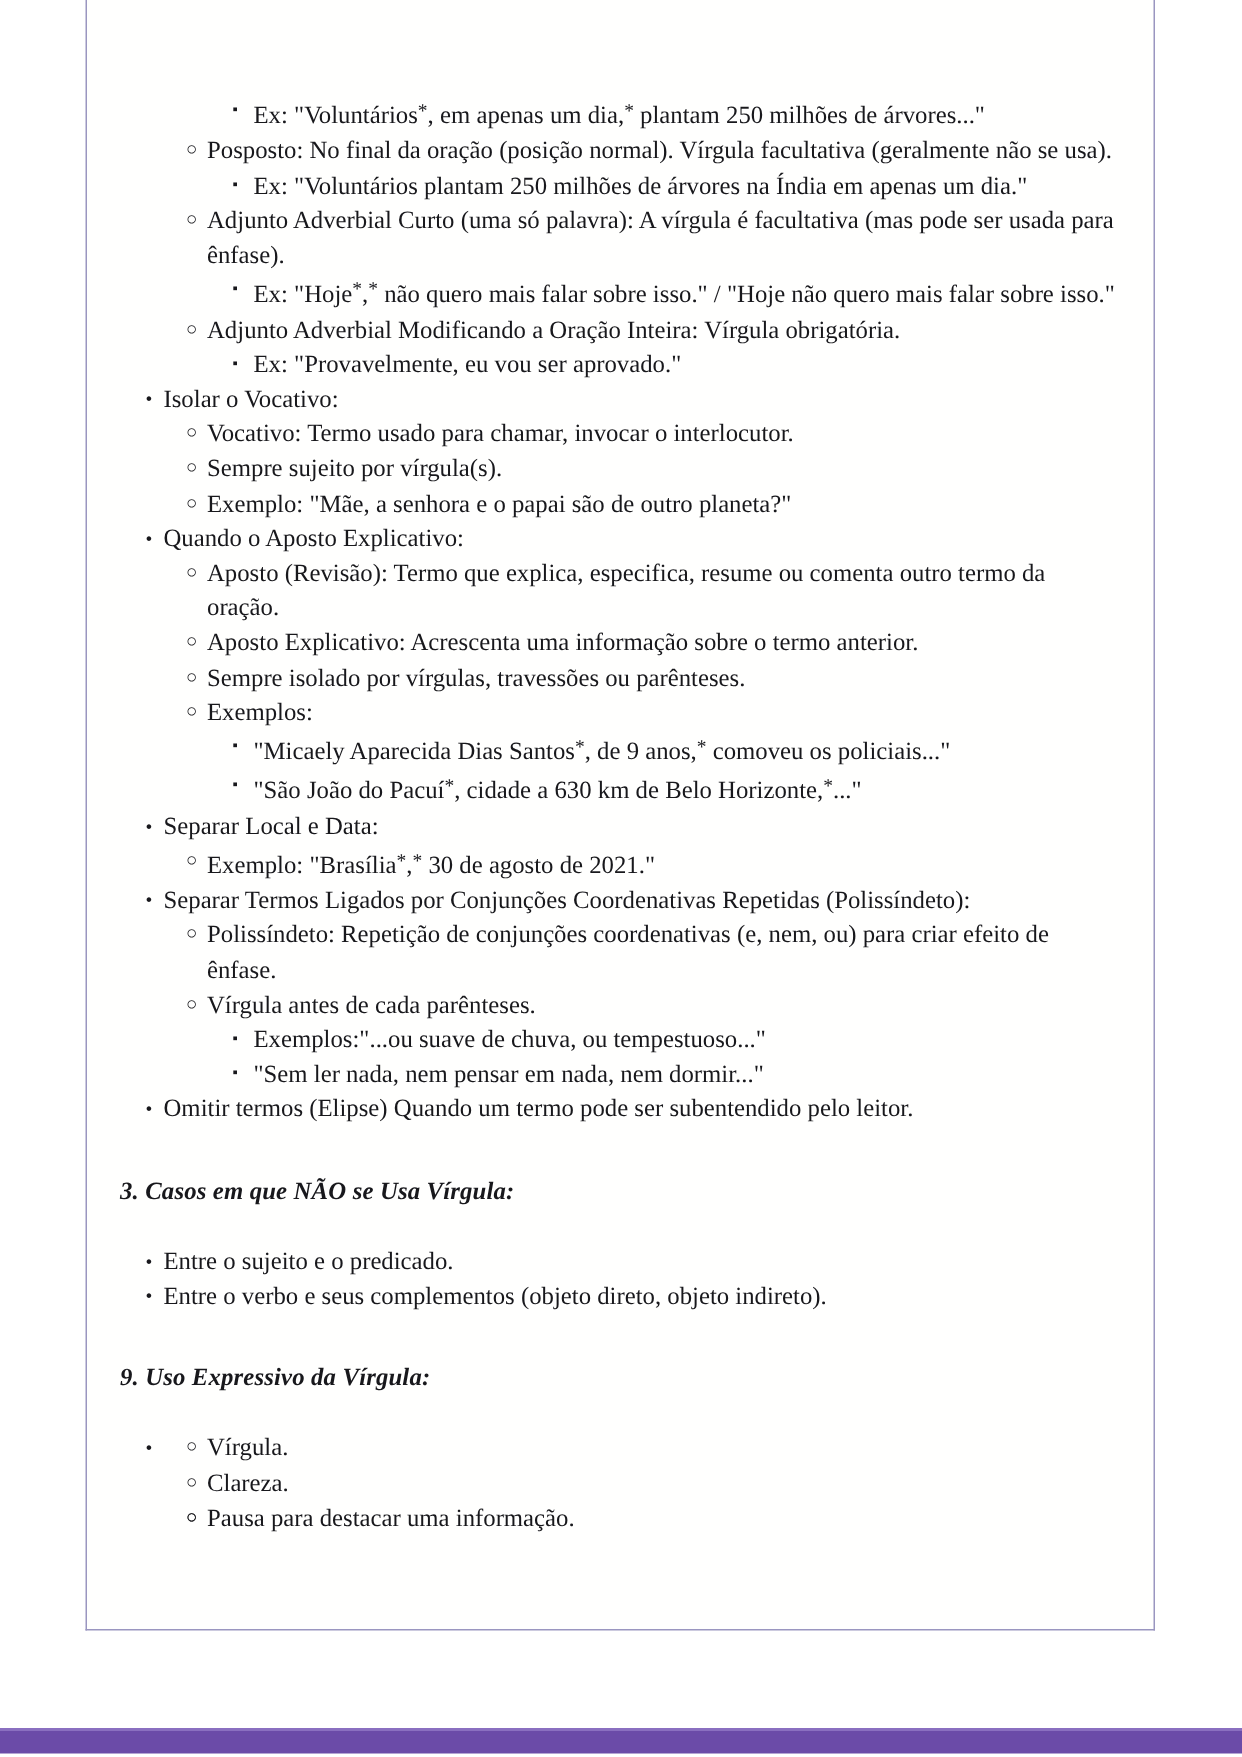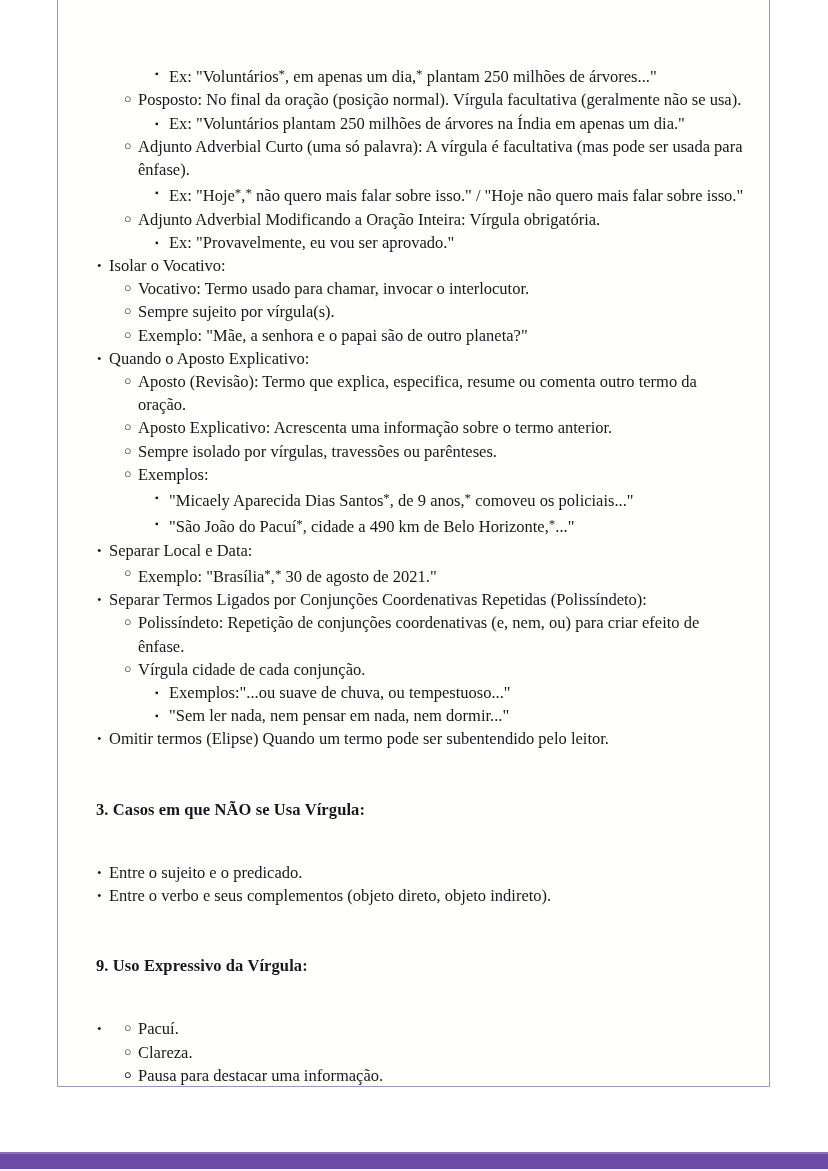--- a/index.html
+++ b/index.html
@@ -127,24 +127,25 @@
   .ast {
     font-size: 13px;
     vertical-align: 0.32em;
     letter-spacing: 0;
   }
 
   
   h2.sec {
     font-size: 16.5px;
     font-weight: bold;
-    margin: 16px;
+    margin: 0;
     padding: 0 22px 0 22px;
     line-height: 23.2px;
     letter-spacing: 0.1px;
+    font-style: italic;
   }
 
   .gap-lg { height: 31px; }
   .gap-md { height: 24px; }
 
   .top-pad { height: 76px; }
 </style>
 </head>
 <body>
 
@@ -231,21 +232,21 @@
         </li>
         <li>
           <span class="mk">○</span><span class="txt">Exemplos:</span>
         </li>
       </ul>
       <ul class="lv3">
         <li>
           <span class="mk">▪</span><span class="txt"><span>"Micaely Aparecida Dias Santos</span><span class="ast">*</span><span>, de 9 anos,</span><span class="ast">*</span><span> comoveu os policiais..."</span></span>
         </li>
         <li>
-          <span class="mk">▪</span><span class="txt"><span>"São João do Pacuí</span><span class="ast">*</span><span>, cidade a 490 km de Belo Horizonte,</span><span class="ast">*</span><span>..."</span></span>
+          <span class="mk">▪</span><span class="txt"><span>"São João do Pacuí</span><span class="ast">*</span><span>, cidade a 630 km de Belo Horizonte,</span><span class="ast">*</span><span>..."</span></span>
         </li>
       </ul>
 
       <ul class="lv1">
         <li>
           <span class="mk">•</span><span class="txt">Separar Local e Data:</span>
         </li>
       </ul>
       <ul class="lv2">
         <li>
@@ -256,21 +257,21 @@
       <ul class="lv1">
         <li>
           <span class="mk">•</span><span class="txt">Separar Termos Ligados por Conjunções Coordenativas Repetidas (Polissíndeto):</span>
         </li>
       </ul>
       <ul class="lv2">
         <li>
           <span class="mk">○</span><span class="txt">Polissíndeto: Repetição de conjunções coordenativas (e, nem, ou) para criar efeito de ênfase.</span>
         </li>
         <li>
-          <span class="mk">○</span><span class="txt">Vírgula cidade de cada conjunção.</span>
+          <span class="mk">○</span><span class="txt">Vírgula antes de cada parênteses.</span>
         </li>
       </ul>
       <ul class="lv3">
         <li>
           <span class="mk">▪</span><span class="txt">Exemplos:"...ou suave de chuva, ou tempestuoso..."</span>
         </li>
         <li>
           <span class="mk">▪</span><span class="txt">"Sem ler nada, nem pensar em nada, nem dormir..."</span>
         </li>
       </ul>
@@ -302,21 +303,21 @@
 
       <div class="gap-md"></div>
 
       <ul class="lv1">
         <li>
           <span class="mk">•</span>
         </li>
       </ul>
       <ul class="lv2">
         <li>
-          <span class="mk">○</span><span class="txt">Pacuí.</span>
+          <span class="mk">○</span><span class="txt">Vírgula.</span>
         </li>
         <li>
           <span class="mk">○</span><span class="txt">Clareza.</span>
         </li>
         <li>
           <span class="mk">○</span>
         </li>
         <li>
           <span class="mk">○</span><span class="txt">Pausa para destacar uma informação.</span>
         </li>

